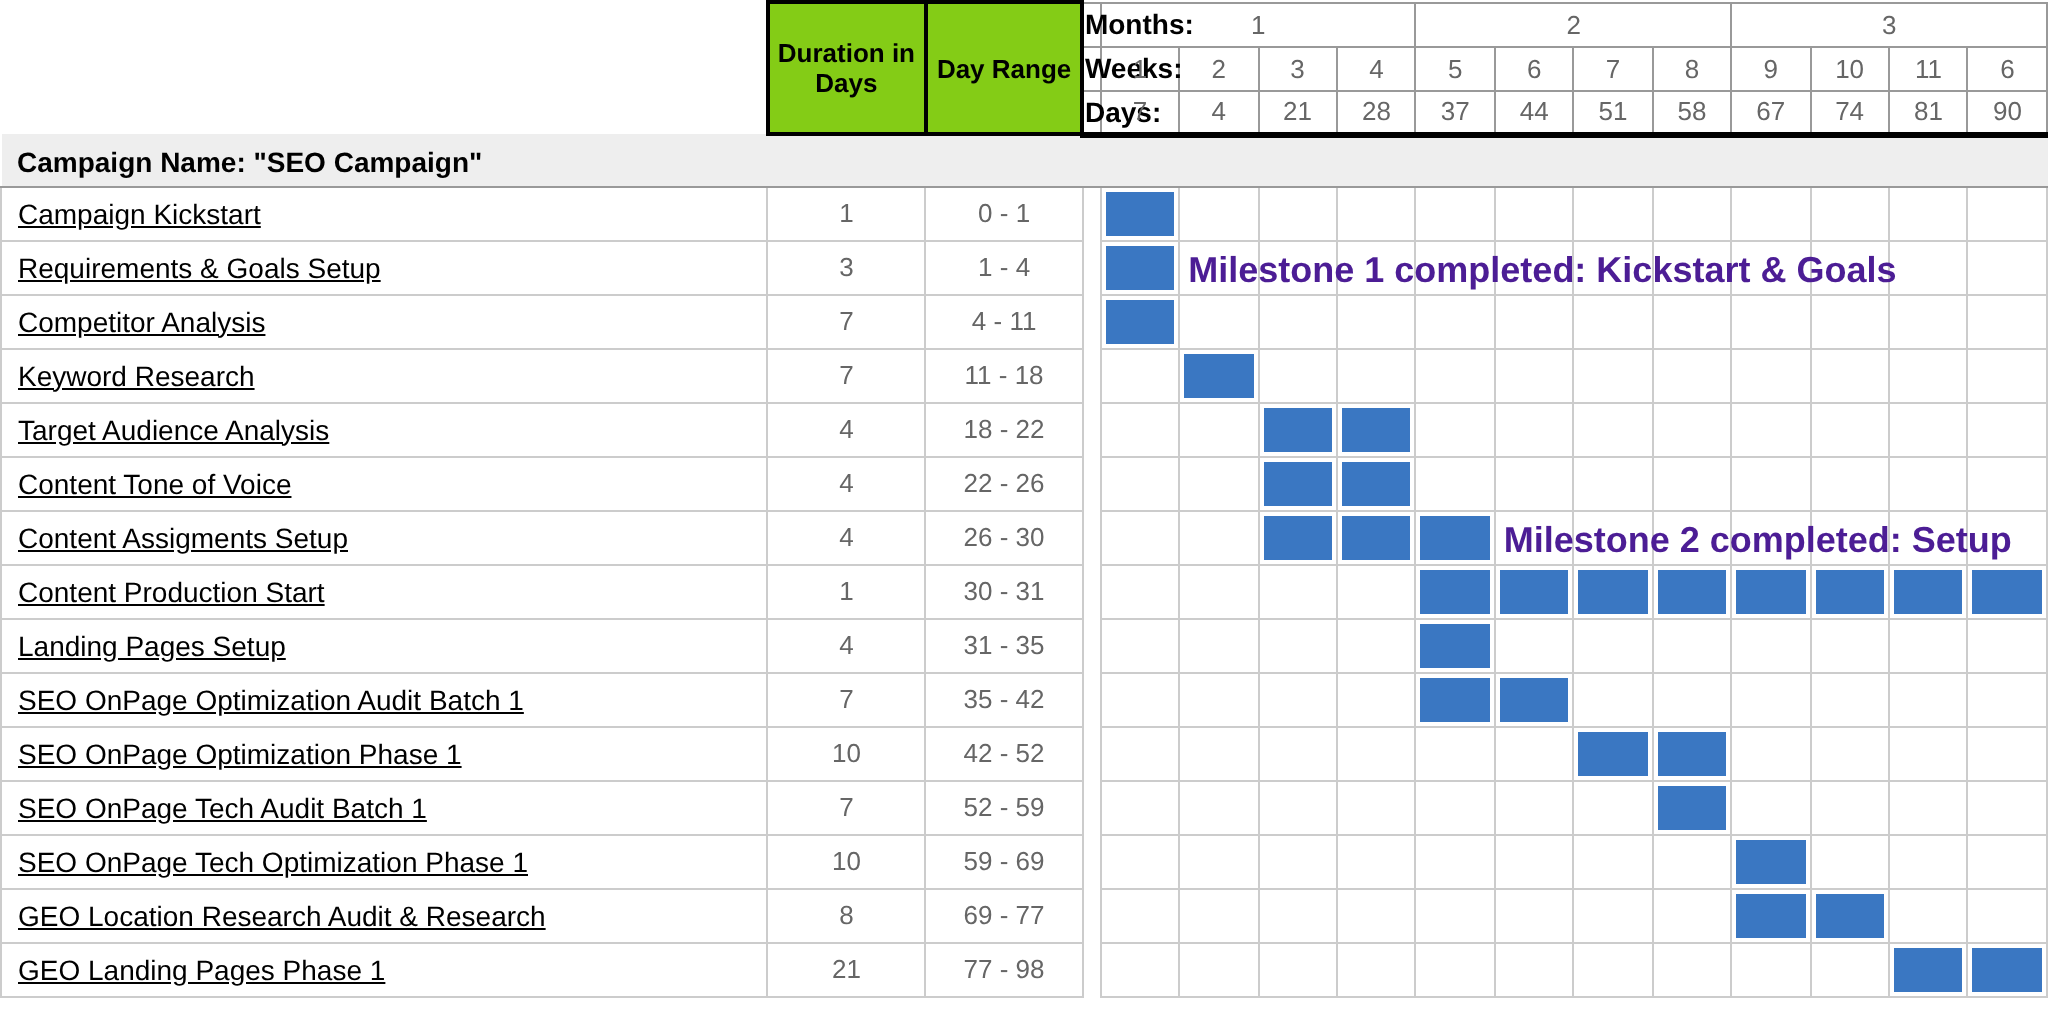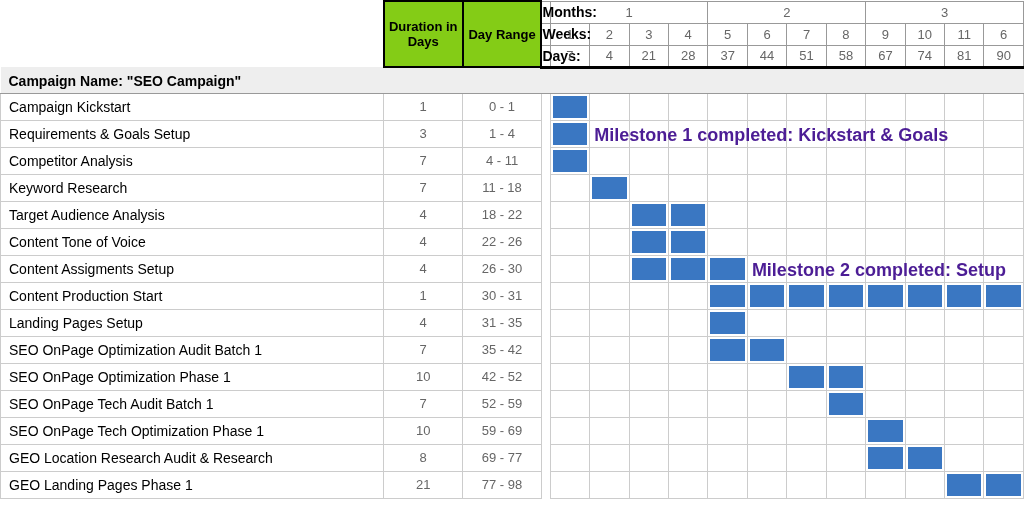--- a/index.html
+++ b/index.html
@@ -59,20 +59,21 @@
     height: 24px;
   }
   .task-row td {
     border: 1px solid #ccc;
     height: 27px;
     background: #fff;
   }
   .task-name {
     padding: 3px 8px;
     text-align: left;
+    text-decoration: underline;
   }
   .task-dur, .task-range {
     text-align: center;
     color: #666;
     font-size: 13px;
   }
   .gcell {
     position: relative;
   }
   .bar {

